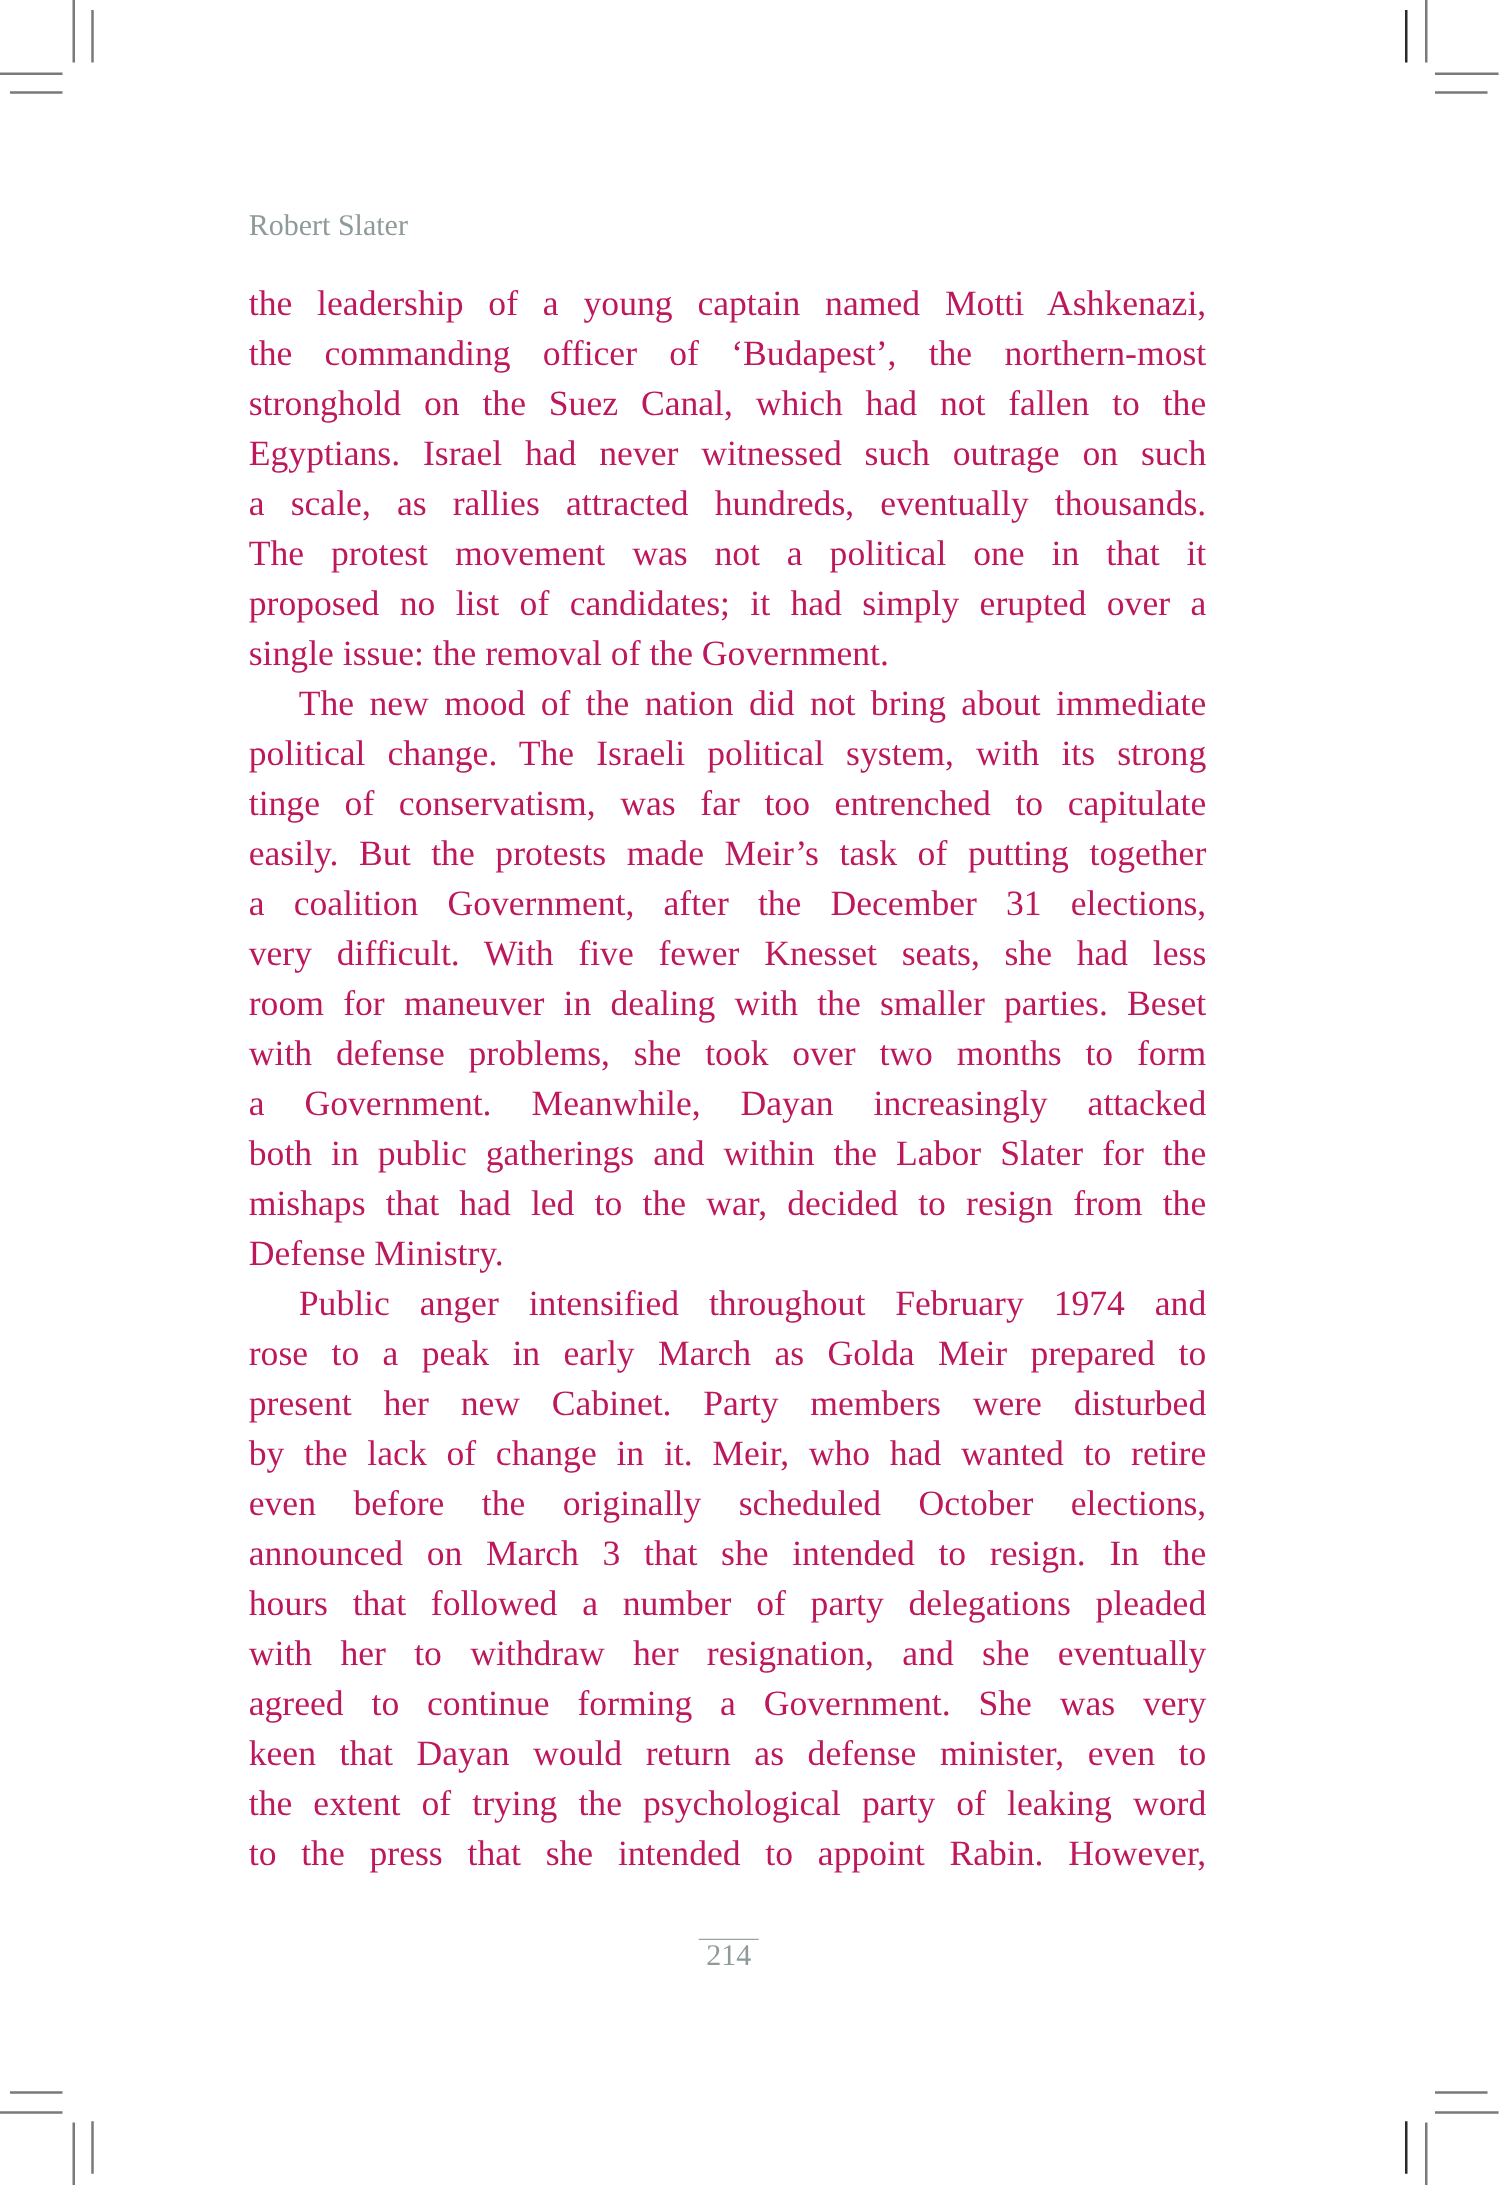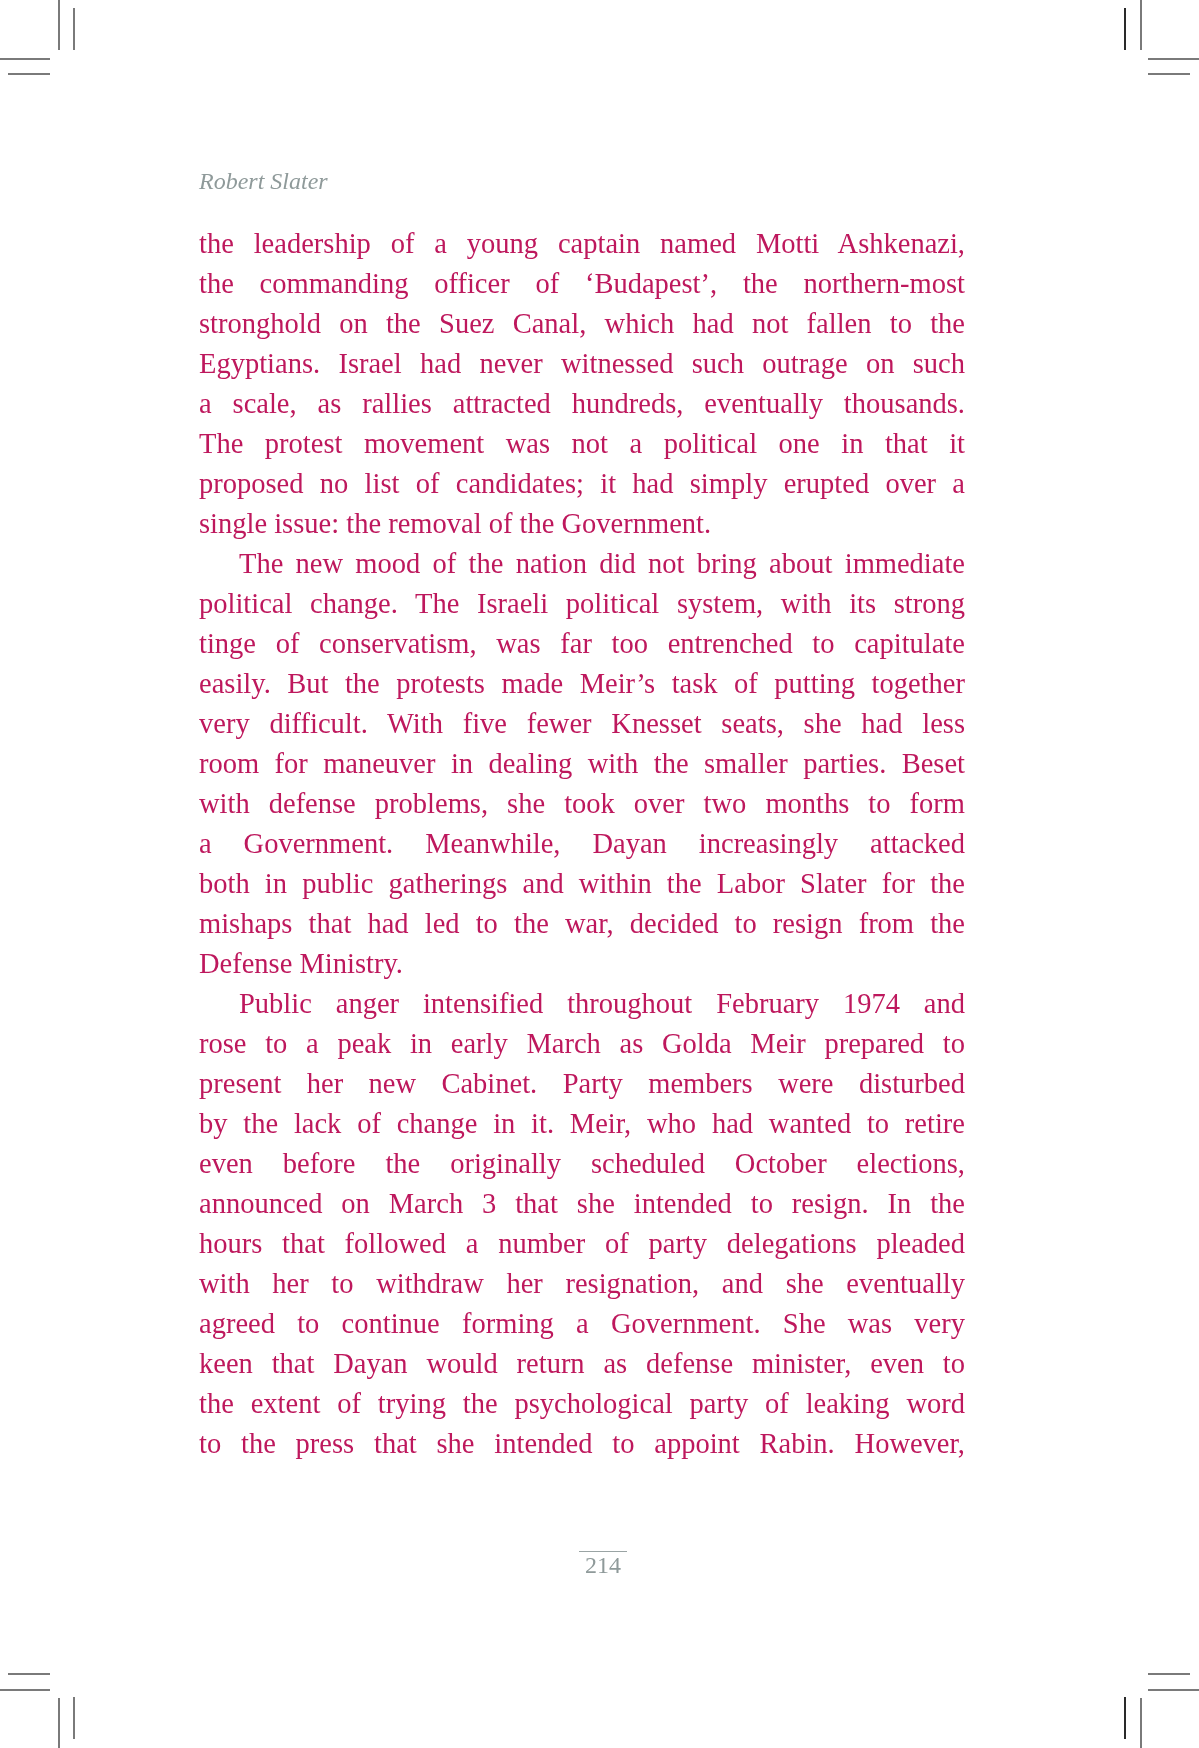--- a/index.html
+++ b/index.html
@@ -2,39 +2,38 @@
 <html><head>
 <meta charset="utf-8">
 <style>
   html, body { margin: 0; padding: 0; background: #ffffff; }
   body { width: 1199px; height: 1748px; position: relative; overflow: hidden; }
   .mark { position: absolute; background: #7a7a7a; }
   .mark.dark { background: #2a2a2a; }
   .running-head {
     position: absolute; left: 199px; top: 166px;
     font-family: "Liberation Serif", serif; font-size: 24px; color: #8f9a9a;
-    line-height: 30px; white-space: nowrap; font-style: italic;
+    line-height: 30px; white-space: nowrap;
   }
   .body-text {
     position: absolute; left: 199px; top: 224px; width: 766px;
     font-family: "Liberation Serif", serif; font-size: 28.5px; color: #be185d;
     line-height: 40px;
   }
   .line {
     display: block; height: 40px; white-space: nowrap;
     text-align: justify; text-align-last: justify;
   }
   .line.last { text-align: right; text-align-last: left; }
   .line.indent { text-indent: 40px; }
   .folio {
     position: absolute; left: 559px; top: 1551px; width: 48px;
     border-top: 1.5px solid #9aa4a4; text-align: center;
     font-family: "Liberation Serif", serif; font-size: 24px; color: #8f9a9a;
     line-height: 26px;
-    margin-left: 20px;
   }
 </style>
 </head>
 <body>
 
 <div class="mark" style="left:58px;top:0;width:1.5px;height:50px;"></div>
 <div class="mark" style="left:73px;top:8px;width:1.5px;height:42px;"></div>
 <div class="mark" style="left:0;top:58px;width:50px;height:1.5px;"></div>
 <div class="mark" style="left:8px;top:73px;width:42px;height:1.5px;"></div>
 
@@ -64,20 +63,21 @@
       <span class="line">a scale, as rallies attracted hundreds, eventually thousands.</span>
       <span class="line">The protest movement was not a political one in that it</span>
       <span class="line">proposed no list of candidates; it had simply erupted over a</span>
       <span class="line last">single issue: the removal of the Government.</span>
     </div>
     <div>
       <span class="line indent">The new mood of the nation did not bring about immediate</span>
       <span class="line">political change. The Israeli political system, with its strong</span>
       <span class="line">tinge of conservatism, was far too entrenched to capitulate</span>
       <span class="line">easily. But the protests made Meir’s task of putting together</span>
+      <span class="line">a coalition Government, after the December 31 elections,</span>
       <span class="line">very difficult. With five fewer Knesset seats, she had less</span>
       <span class="line">room for maneuver in dealing with the smaller parties. Beset</span>
       <span class="line">with defense problems, she took over two months to form</span>
       <span class="line">a Government. Meanwhile, Dayan increasingly attacked</span>
       <span class="line">both in public gatherings and within the Labor Slater for the</span>
       <span class="line">mishaps that had led to the war, decided to resign from the</span>
       <span class="line last">Defense Ministry.</span>
     </div>
     <div>
       <span class="line indent">Public anger intensified throughout February 1974 and</span>

